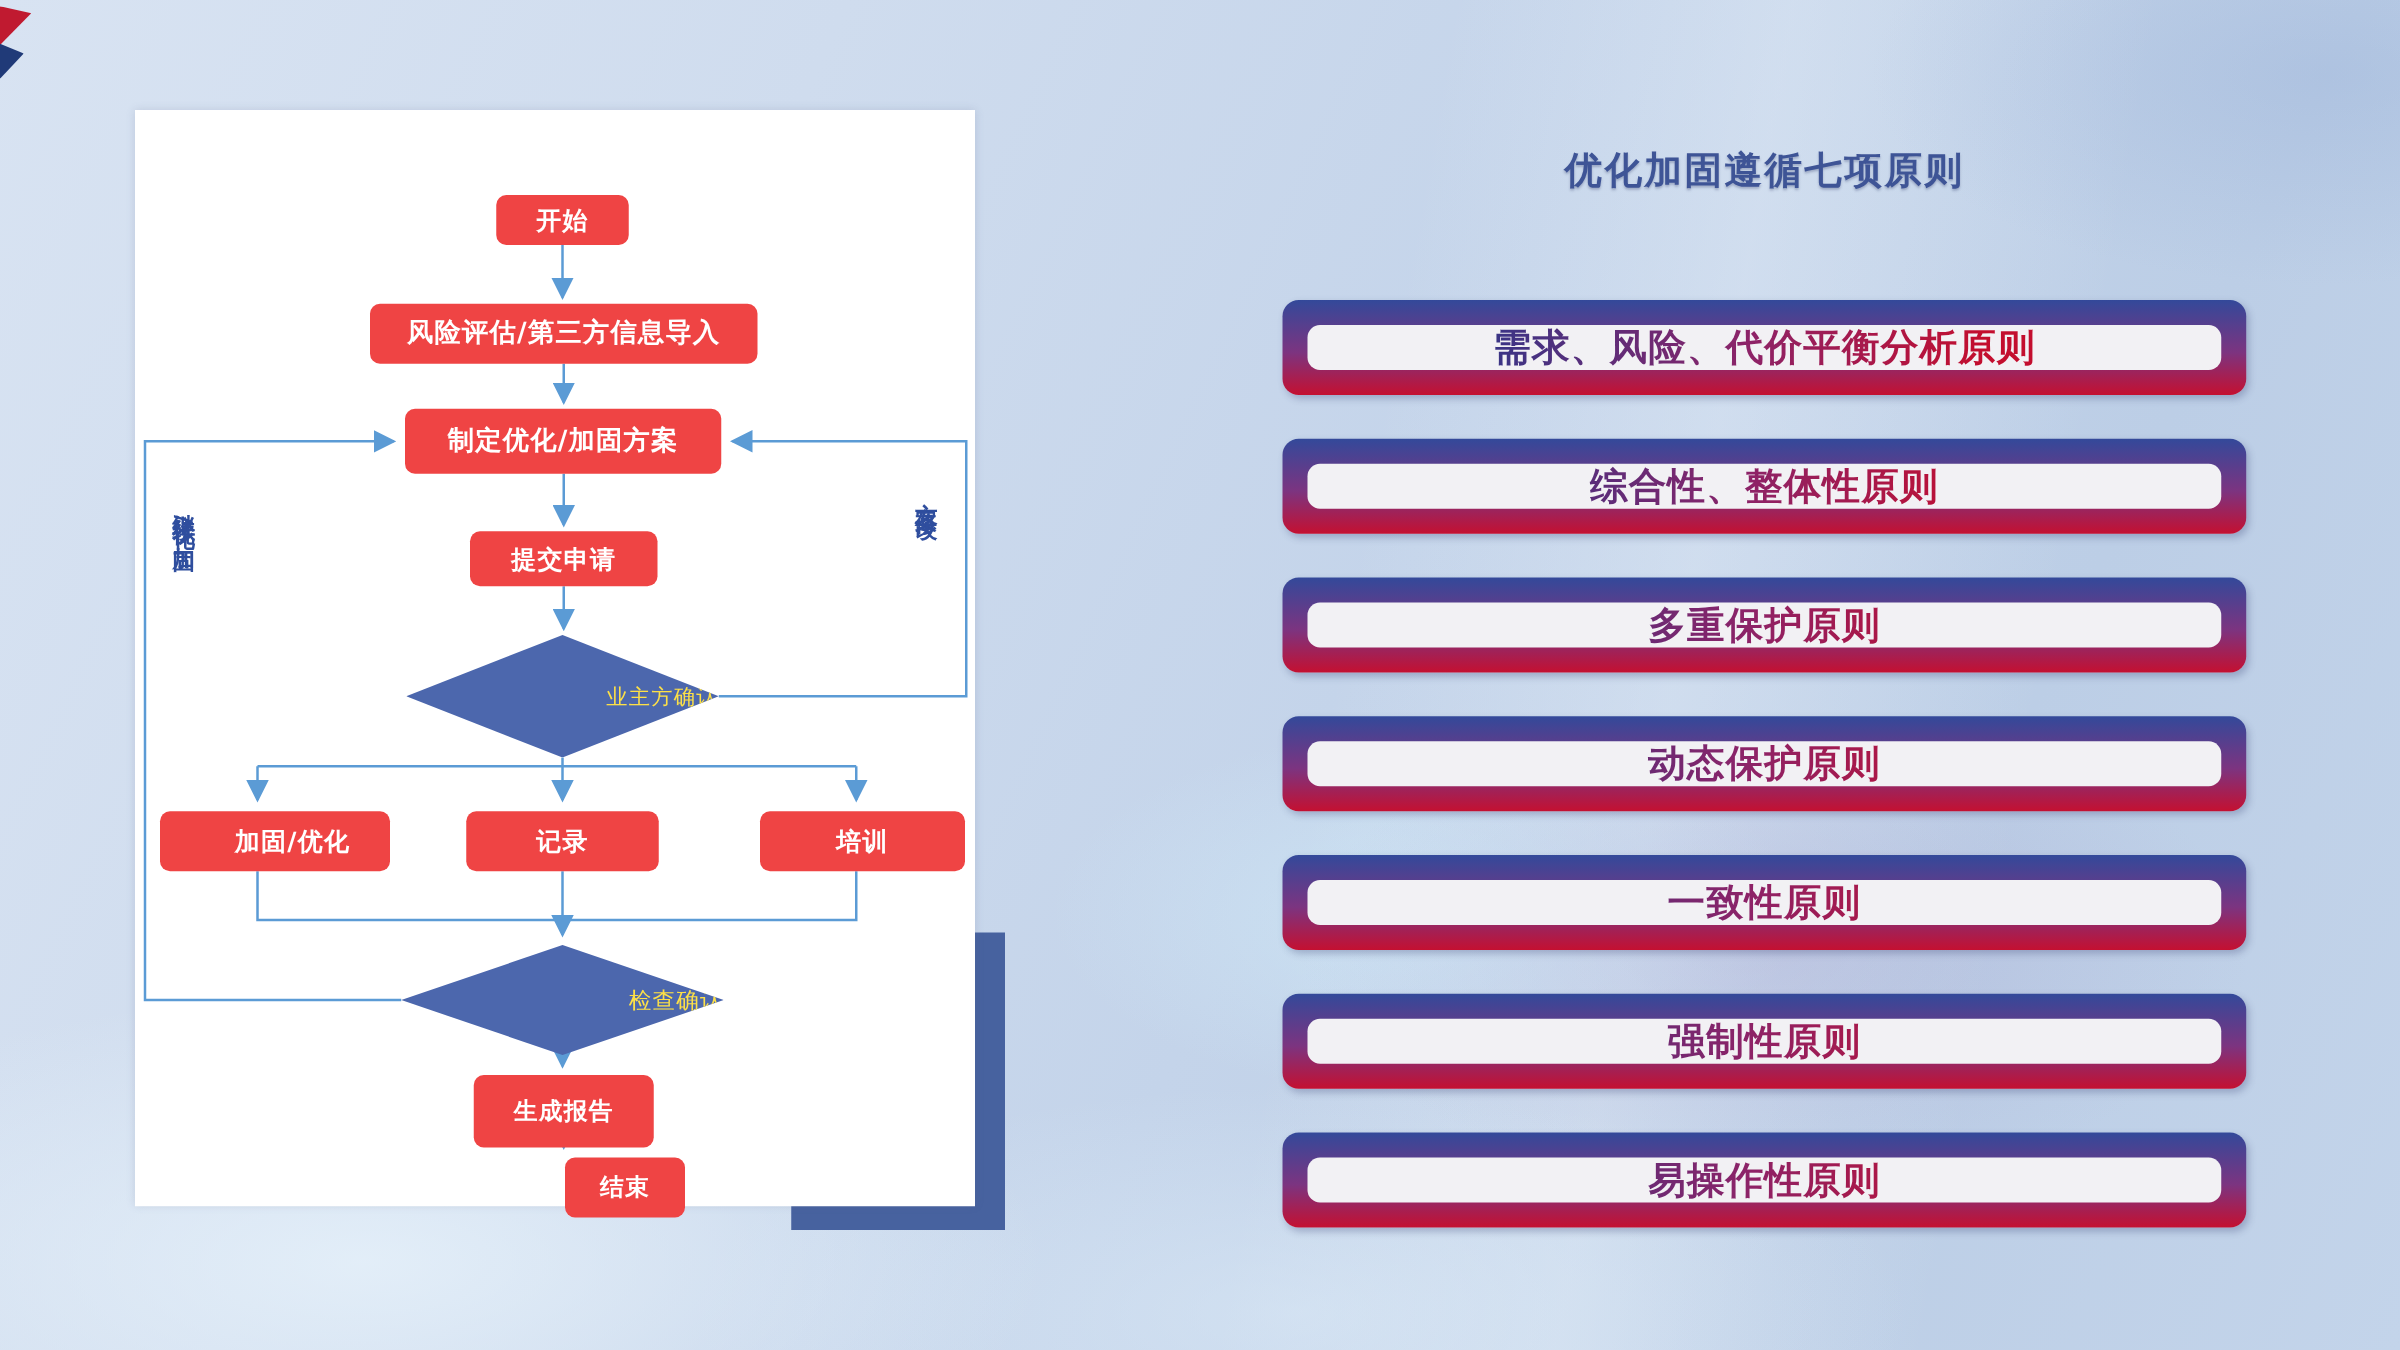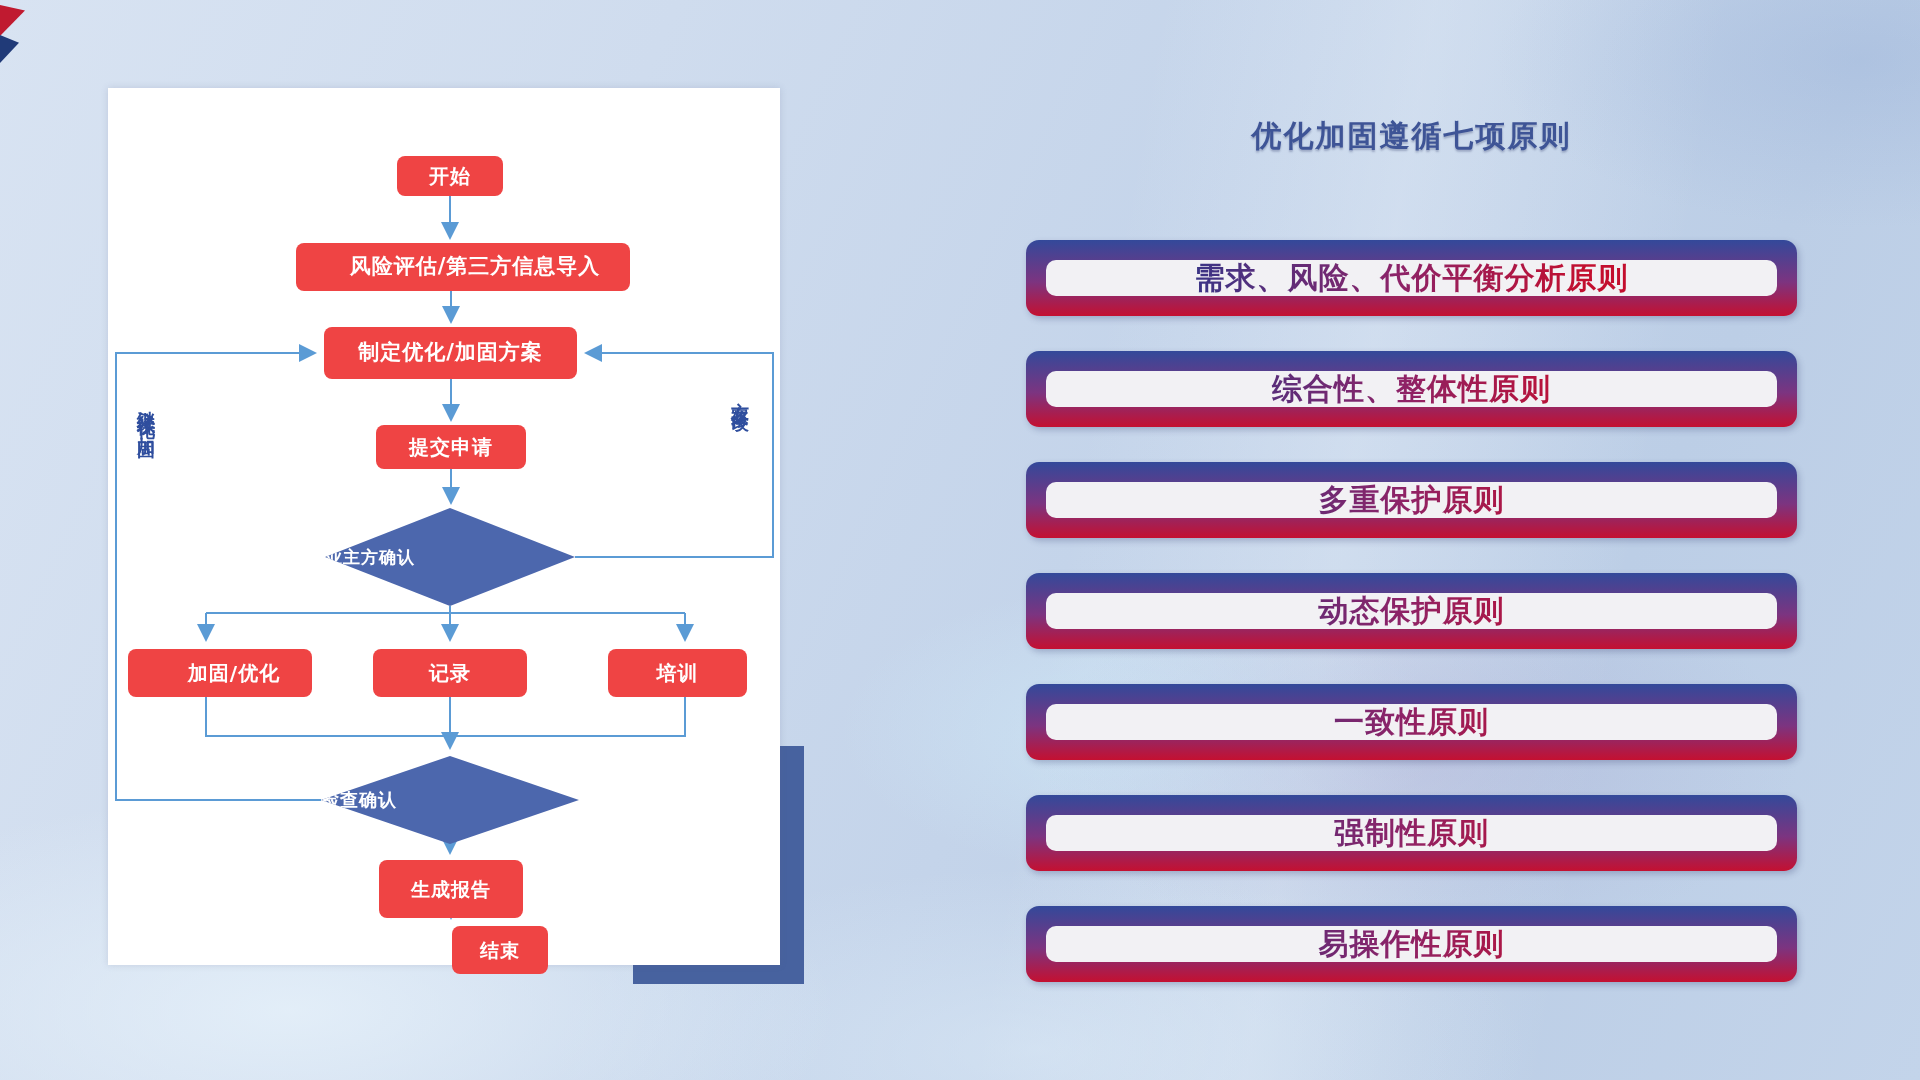--- a/index.html
+++ b/index.html
@@ -26,31 +26,31 @@
   
   .panel-shadow { position:absolute; left:633px; top:746px; width:171px; height:238px; background:#47629f; }
   .panel { position:absolute; left:108px; top:88px; width:672px; height:877px; background:#ffffff;
     box-shadow:0 0 7px rgba(90,100,135,0.20); }
   .panel svg { position:absolute; left:0; top:0; }
 
   .fnode { position:absolute; display:flex; align-items:center; justify-content:center;
     background:#ef4444; color:#ffffff; font-weight:bold; border-radius:8px; text-align:center;
     line-height:1.1; letter-spacing:1px; }
   .n-start  { left:289px; top:68px;  width:106px; height:40px; font-size:20px; }
-  .n-risk   { left:188px; top:155px; width:310px; height:48px; font-size:21px;padding-left:24px; }
+  .n-risk   { left:188px; top:155px; width:310px; height:48px; font-size:21px; }
   .n-plan   { left:216px; top:239px; width:253px; height:52px; font-size:21px; }
   .n-submit { left:268px; top:337px; width:150px; height:44px; font-size:20px; }
   .n-b1     { left:20px;  top:561px; width:156px; height:48px; font-size:20px;padding-left:28px; }
   .n-b2     { left:265px; top:561px; width:154px; height:48px; font-size:20px; }
-  .n-b3     { left:500px; top:561px; width:139px; height:48px; font-size:20px; }
+  .n-b3     { left:500px; top:561px; width:164px; height:48px; font-size:20px; }
   .n-report { left:271px; top:772px; width:144px; height:58px; font-size:19px; }
   .n-end    { left:296px; top:838px; width:96px;  height:48px; font-size:19px;margin-left:48px; }
 
-  .diamond { position:absolute; display:flex; align-items:center; justify-content:flex-start;
-    background:#4c67ad; color:#ffffff; font-weight:bold; text-align:center;
+  .diamond { position:absolute; display:flex; align-items:center; justify-content:flex-end;
+    background:#4c67ad; color:#fde047; font-weight:normal; text-align:center;
     clip-path:polygon(50% 0, 100% 50%, 50% 100%, 0 50%); border-radius:0; letter-spacing:1px; }
   .n-owner { left:217px; top:420px; width:250px; height:98px; font-size:17px; }
   .n-check { left:213px; top:668px; width:258px; height:88px; font-size:18px; }
 
   .vlabel { position:absolute; writing-mode:vertical-rl; font-weight:bold; color:#2f4e9e;
     font-size:18px; letter-spacing:4px; }
   .vl-left  { left:26px;  top:308px; }
   .vl-right { left:620px; top:300px; }
 
   

